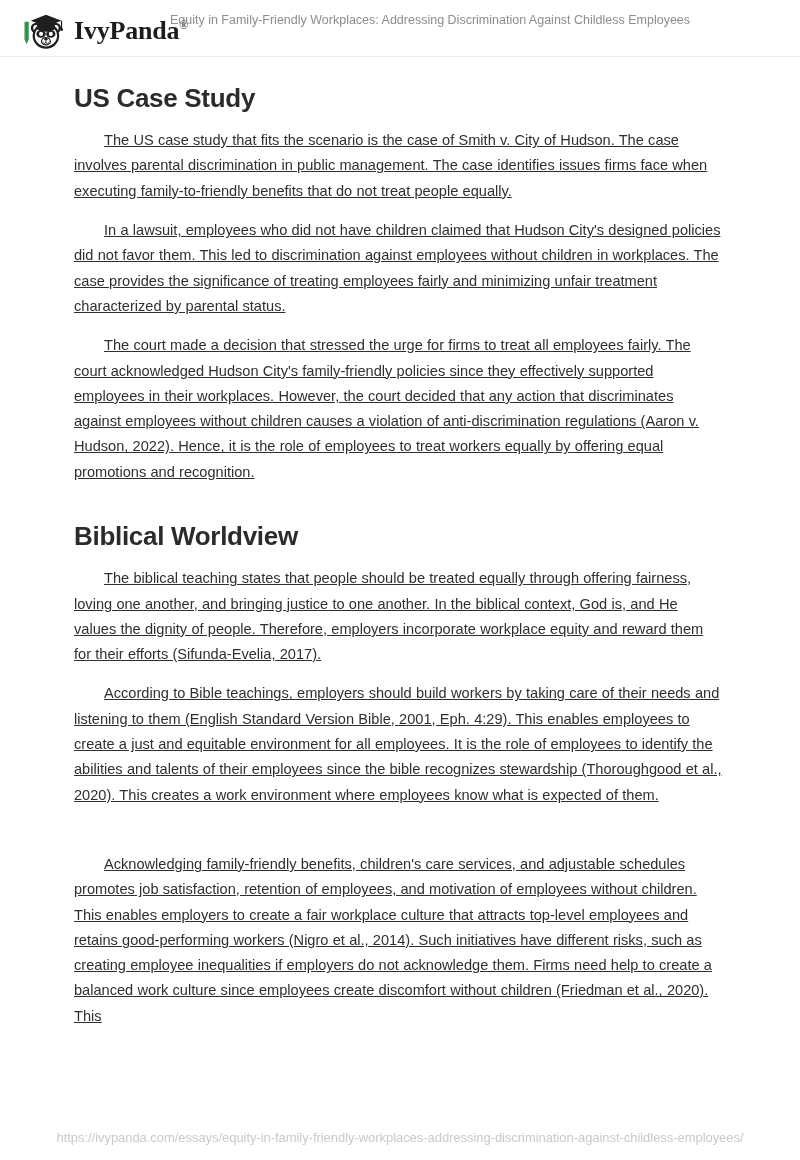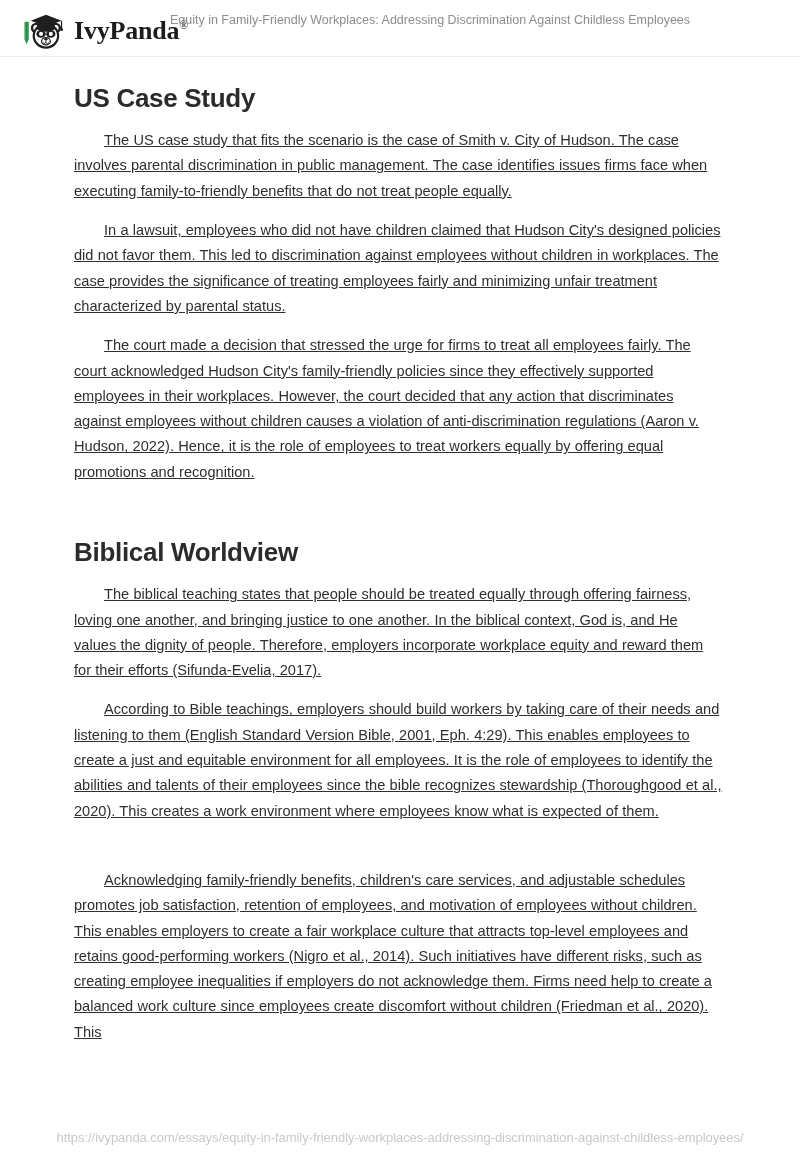--- a/index.html
+++ b/index.html
@@ -74,21 +74,21 @@
   }
   h2.section-heading {
     font-size: 26px;
     font-weight: 700;
     color: #2b2b2b;
     margin: 0 0 14px 0;
     letter-spacing: -0.3px;
     line-height: 1.2;
   }
   h2.section-heading.spaced {
-    margin-top: 52px;
+    margin-top: 36px;
   }
   p.para {
     font-size: 14.6px;
     line-height: 25.3px;
     color: #2f2f2f;
     margin: 0 0 14px 0;
     text-indent: 30px;
     text-align: left;
     word-spacing: 0.2px;
     text-decoration: underline;

